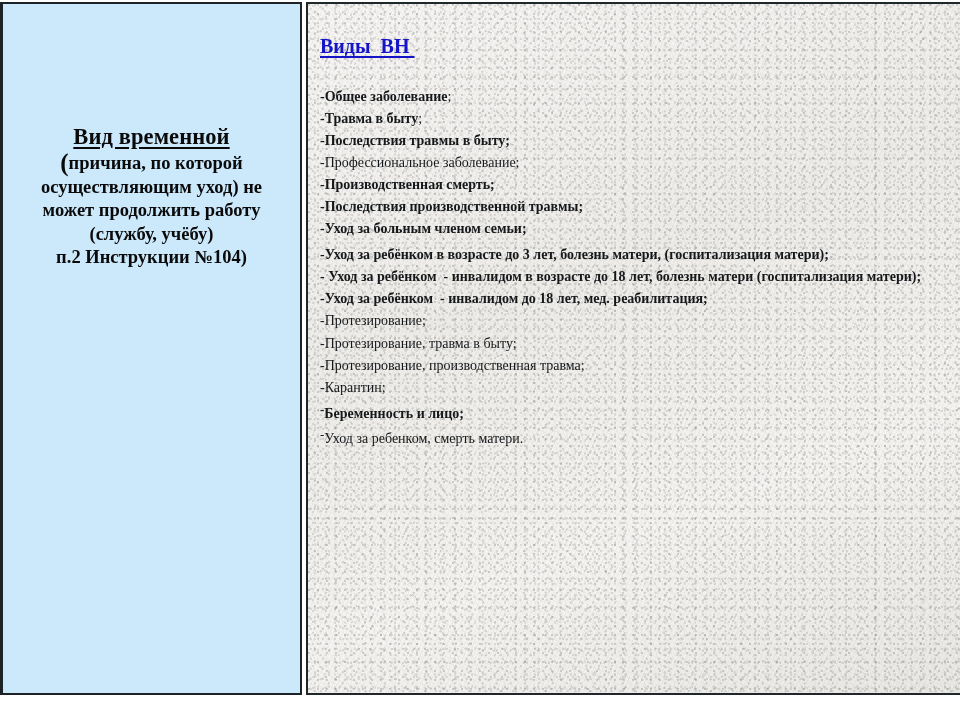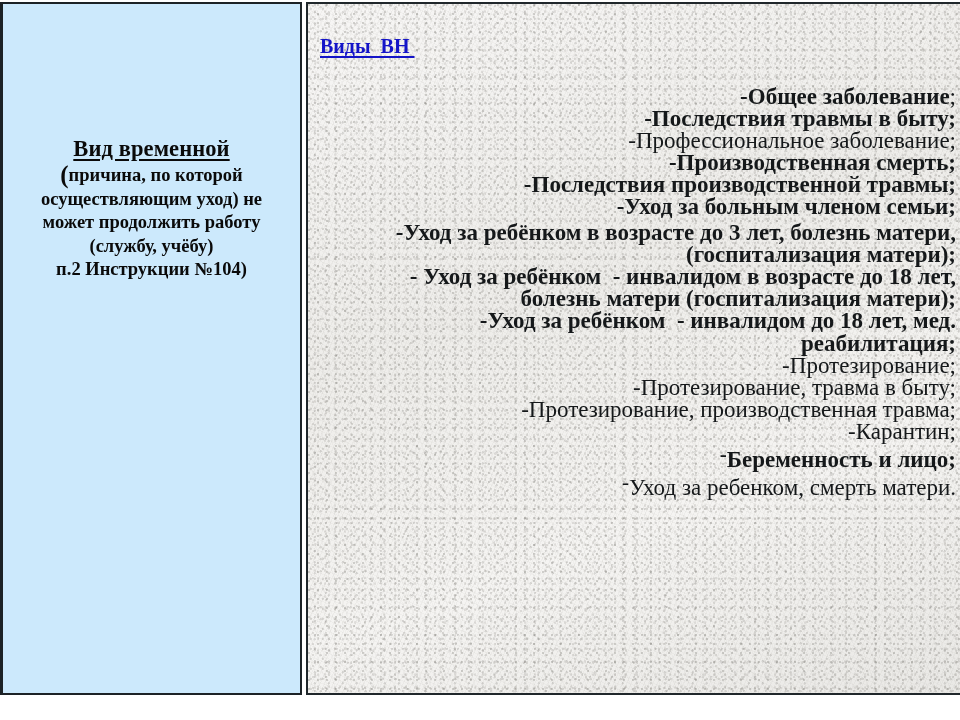--- a/index.html
+++ b/index.html
@@ -30,21 +30,21 @@
     width: 302px;
     height: 693px;
     background: #cce9fc;
     border: 2px solid #1c2226;
     border-left: 3px solid #1c2226;
     box-sizing: border-box;
     display: flex;
     flex-direction: column;
     justify-content: flex-start;
     align-items: flex-start;
-    padding: 12px 10px;
+    padding: 0 10px;
   }
 
   .left-title {
     margin-top: 118px;
     width: 100%;
     text-align: center;
     font-family: "Liberation Serif", "DejaVu Serif", serif;
     font-weight: bold;
     font-size: 22.5px;
     line-height: 30px;
@@ -92,21 +92,20 @@
       radial-gradient(circle at 48% 76%, rgba(118,116,112,0.22) 0 1px, transparent 1.4px),
       radial-gradient(circle at 92% 88%, rgba(145,143,138,0.26) 0 1px, transparent 1.4px),
       repeating-linear-gradient(114deg, rgba(255,255,255,0) 0 3px, rgba(176,174,168,0.11) 3px 4px),
       repeating-linear-gradient(24deg, rgba(255,255,255,0) 0 4px, rgba(188,186,180,0.10) 4px 5px),
       repeating-linear-gradient(71deg, rgba(255,255,255,0) 0 6px, rgba(160,158,152,0.07) 6px 7px),
       linear-gradient(160deg, #f7f6f5 0%, #eeedea 40%, #f5f4f2 70%, #e9e8e5 100%);
     background-size:
       9px 9px, 13px 11px, 11px 14px, 15px 12px,
       12px 10px, 10px 13px, 14px 11px, 11px 12px,
       auto, auto, auto, auto;
-    text-align: right;
   }
 
   .right-inner {
     position: absolute;
     left: 10px;
     top: 0px;
     right: 4px;
     bottom: 0;
   }
 
@@ -119,25 +118,25 @@
     font-size: 20px;
     line-height: 24px;
     color: #1414c8;
     text-decoration: underline;
     text-underline-offset: 3px;
     white-space: pre;
   }
 
   .vn-list {
     position: absolute;
-    left: 18px;
+    left: 2px;
     top: 82px;
     right: 0;
     font-family: "Liberation Serif", "DejaVu Serif", serif;
-    font-size: 23px;
+    font-size: 14px;
     line-height: 22.05px;
     color: #15181a;
   }
   .vn-list .row {
     white-space: pre-wrap;
     margin: 0;
   }
   .vn-list .row.b   { font-weight: bold; }
   .vn-list .row.n   { font-weight: normal; }
   .vn-list .row.sup-dash::before {
@@ -174,20 +173,21 @@
       <span class="l">(службу, учёбу)</span>
       <span class="l">п.2 Инструкции №104)</span>
     </div>
   </div>
 
   <div class="right-panel">
     <div class="right-inner">
       <div class="vn-head">Виды  ВН </div>
       <div class="vn-list" id="vn-list">
           <div class="row b"><span>-Общее заболевание</span><span class="tail-n">;</span></div>
+          <div class="row b"><span>-Травма в быту</span><span class="tail-n">;</span></div>
           <div class="row b"><span>-Последствия травмы в быту;</span></div>
           <div class="row n"><span>-Профессиональное заболевание;</span></div>
           <div class="row b"><span>-Производственная смерть;</span></div>
           <div class="row b"><span>-Последствия производственной травмы;</span></div>
           <div class="row b"><span>-Уход за больным членом семьи;</span></div>
           <div class="gap-sm"></div>
           <div class="row b"><span>-Уход за ребёнком в возрасте до 3 лет, болезнь матери, (госпитализация матери);</span></div>
           <div class="row b"><span>- Уход за ребёнком  - инвалидом в возрасте до 18 лет, болезнь матери (госпитализация матери);</span></div>
           <div class="row b"><span>-Уход за ребёнком  - инвалидом до 18 лет, мед. реабилитация;</span></div>
           <div class="row n"><span>-Протезирование;</span></div>

